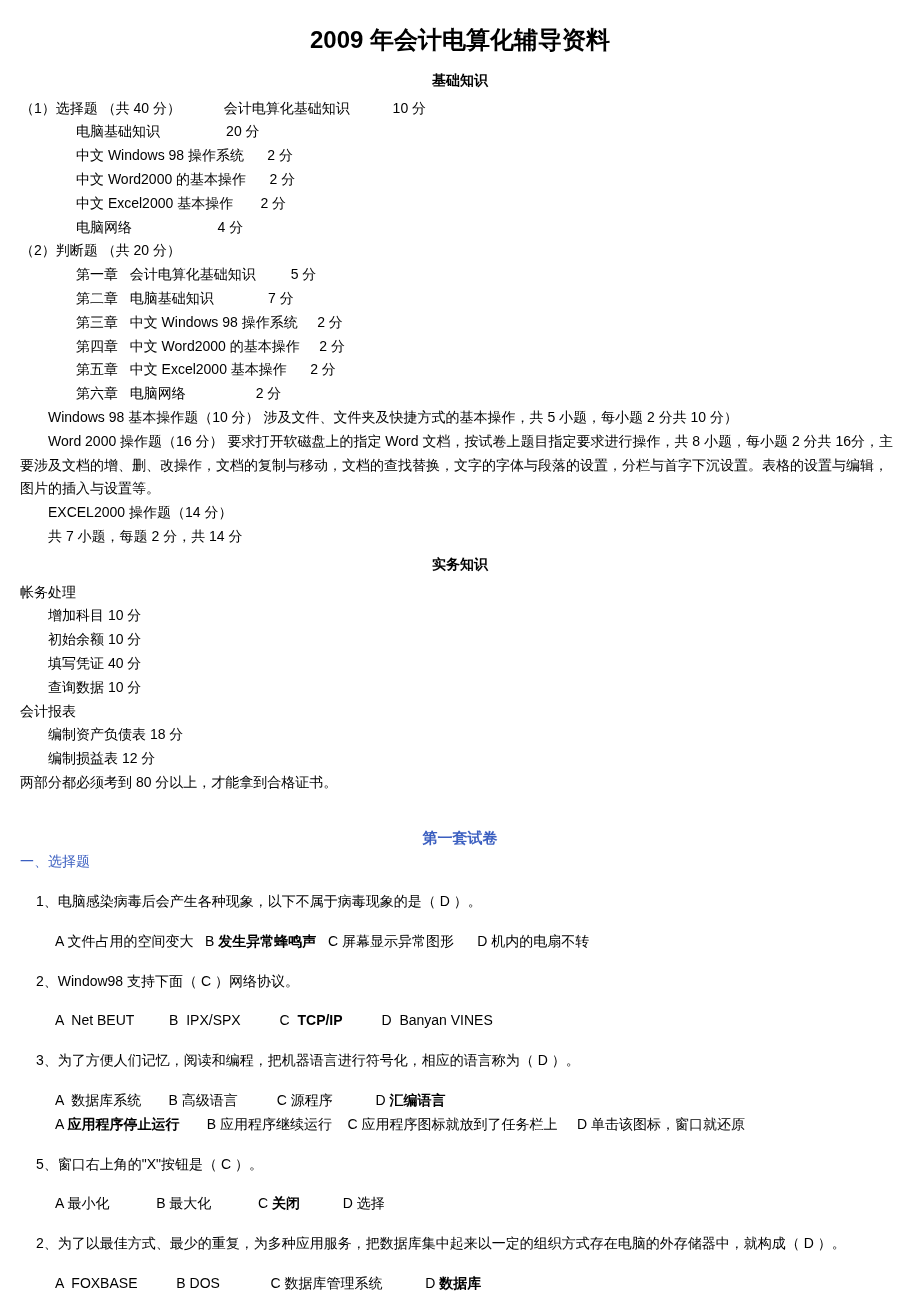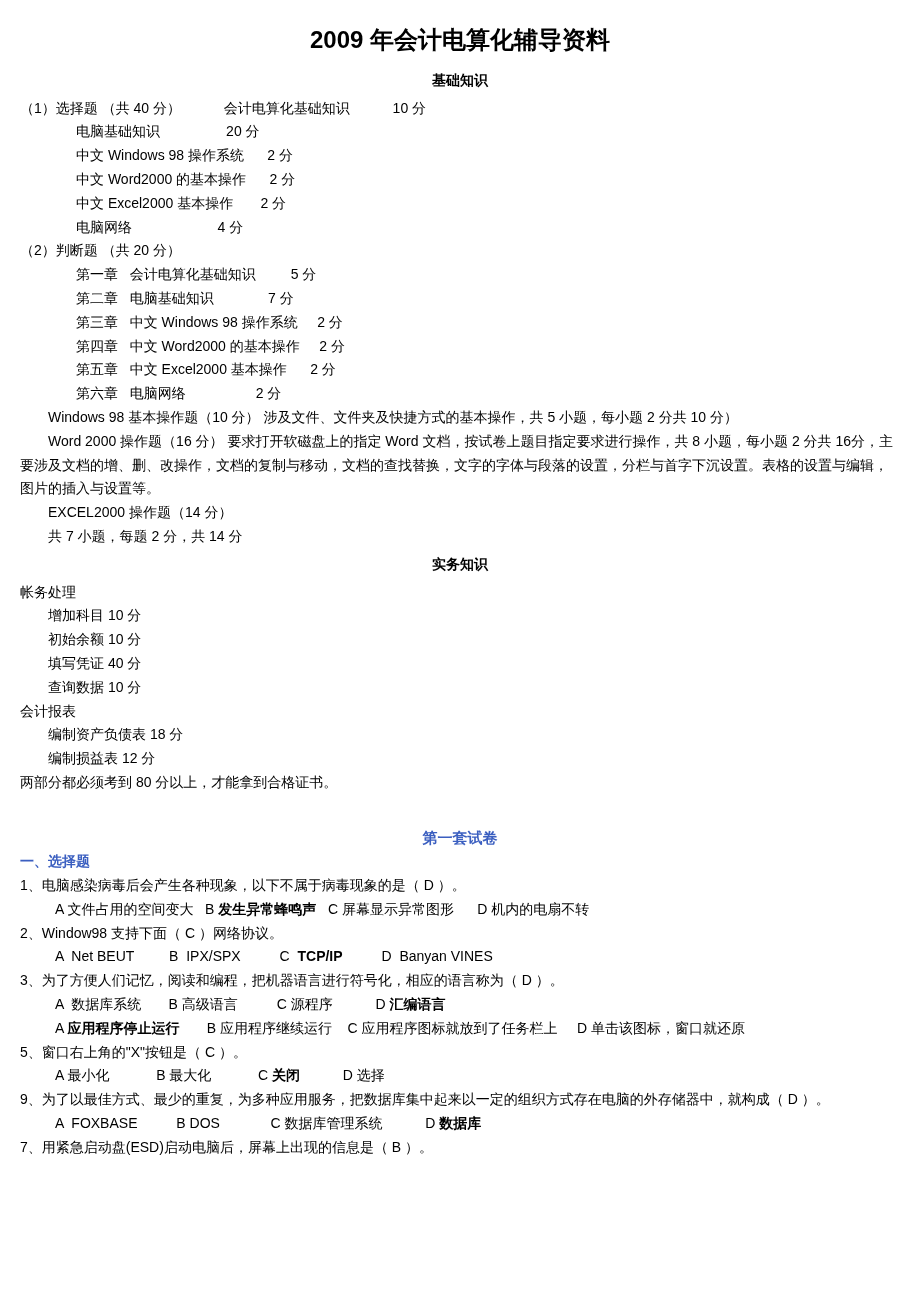--- a/index.html
+++ b/index.html
@@ -30,24 +30,24 @@
   .indent2 { padding-left: 4em; }
   .test-title {
     color: #3b5fc0;
     font-weight: bold;
     text-align: center;
     margin-top: 30px;
     font-size: 15px;
   }
   .q-header {
     color: #3b5fc0;
-    font-weight: bold;
+    font-weight: normal;
   }
   .bold { font-weight: bold; text-align: right; }
-  .q-line { margin: 0; }
+  .q-line { margin: 16px; }
   .choices { padding-left: 2.5em; white-space: pre; }
 </style>
 </head>
 <body>
 
 <div class="title">2009 年会计电算化辅导资料</div>
 <div class="section-title">基础知识</div>
 
 <div class="line">（1）选择题 （共 40 分）           会计电算化基础知识           10 分</div>
 <div id="mc-items">
@@ -94,16 +94,16 @@
 <div id="questions">
     <div class="q-line">1、电脑感染病毒后会产生各种现象，以下不属于病毒现象的是（  D  ）。</div>
     <div class="choices">A 文件占用的空间变大   B <span class="bold">发生异常蜂鸣声</span>   C 屏幕显示异常图形      D 机内的电扇不转</div>
     <div class="q-line">2、Window98 支持下面（   C   ）网络协议。</div>
     <div class="choices">A  Net BEUT         B  IPX/SPX          C  <span class="bold">TCP/IP</span>          D  Banyan VINES</div>
     <div class="q-line">3、为了方便人们记忆，阅读和编程，把机器语言进行符号化，相应的语言称为（  D  ）。</div>
     <div class="choices">A  数据库系统       B 高级语言          C 源程序           D <span class="bold">汇编语言</span></div>
     <div class="choices">A <span class="bold">应用程序停止运行</span>       B 应用程序继续运行    C 应用程序图标就放到了任务栏上     D 单击该图标，窗口就还原</div>
     <div class="q-line">5、窗口右上角的"X"按钮是（  C  ）。</div>
     <div class="choices">A 最小化            B 最大化            C <span class="bold">关闭</span>           D 选择</div>
-    <div class="q-line">9、为了以最佳方式、最少的重复，为多种应用服务，把数据库集中起来以一定的组织方式存在电脑的外存储器中，就构成（  D  ）。</div>
+    <div class="q-line">2、为了以最佳方式、最少的重复，为多种应用服务，把数据库集中起来以一定的组织方式存在电脑的外存储器中，就构成（  D  ）。</div>
     <div class="choices">A  FOXBASE          B DOS             C 数据库管理系统           D <span class="bold">数据库</span></div>
     <div class="q-line">7、用紧急启动盘(ESD)启动电脑后，屏幕上出现的信息是（  B  ）。</div>
   </div>
 
 </body></html>

